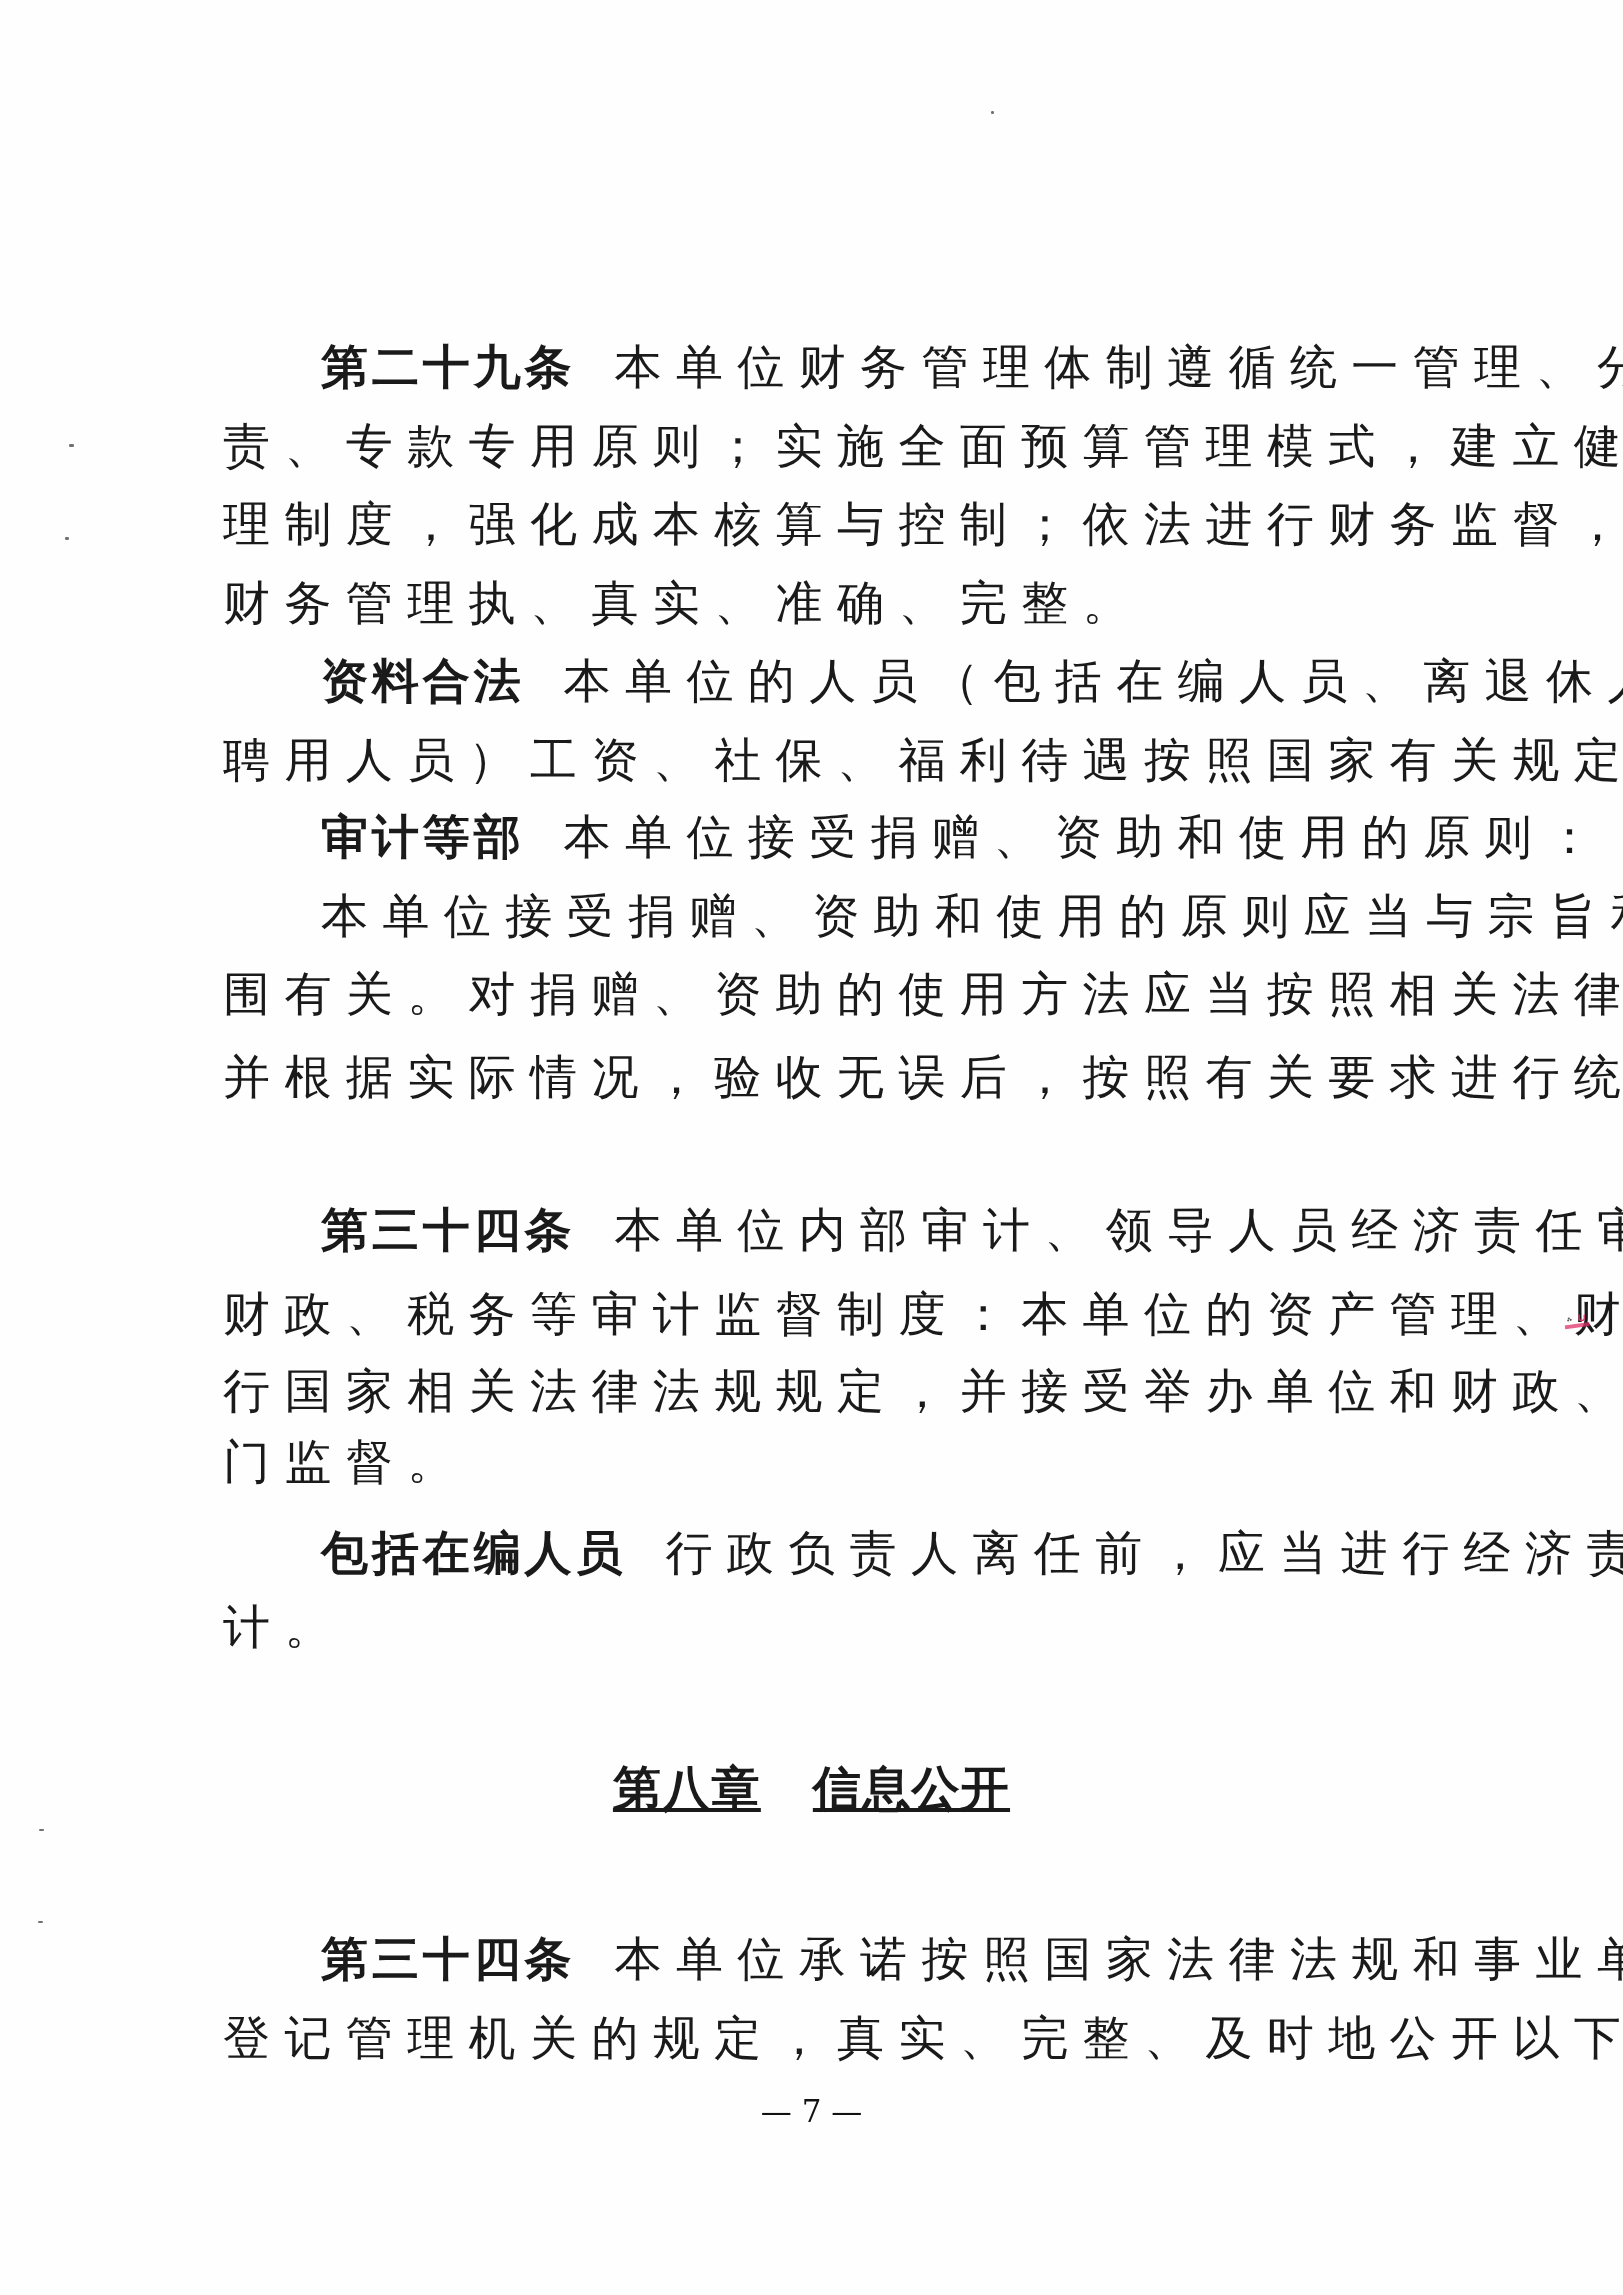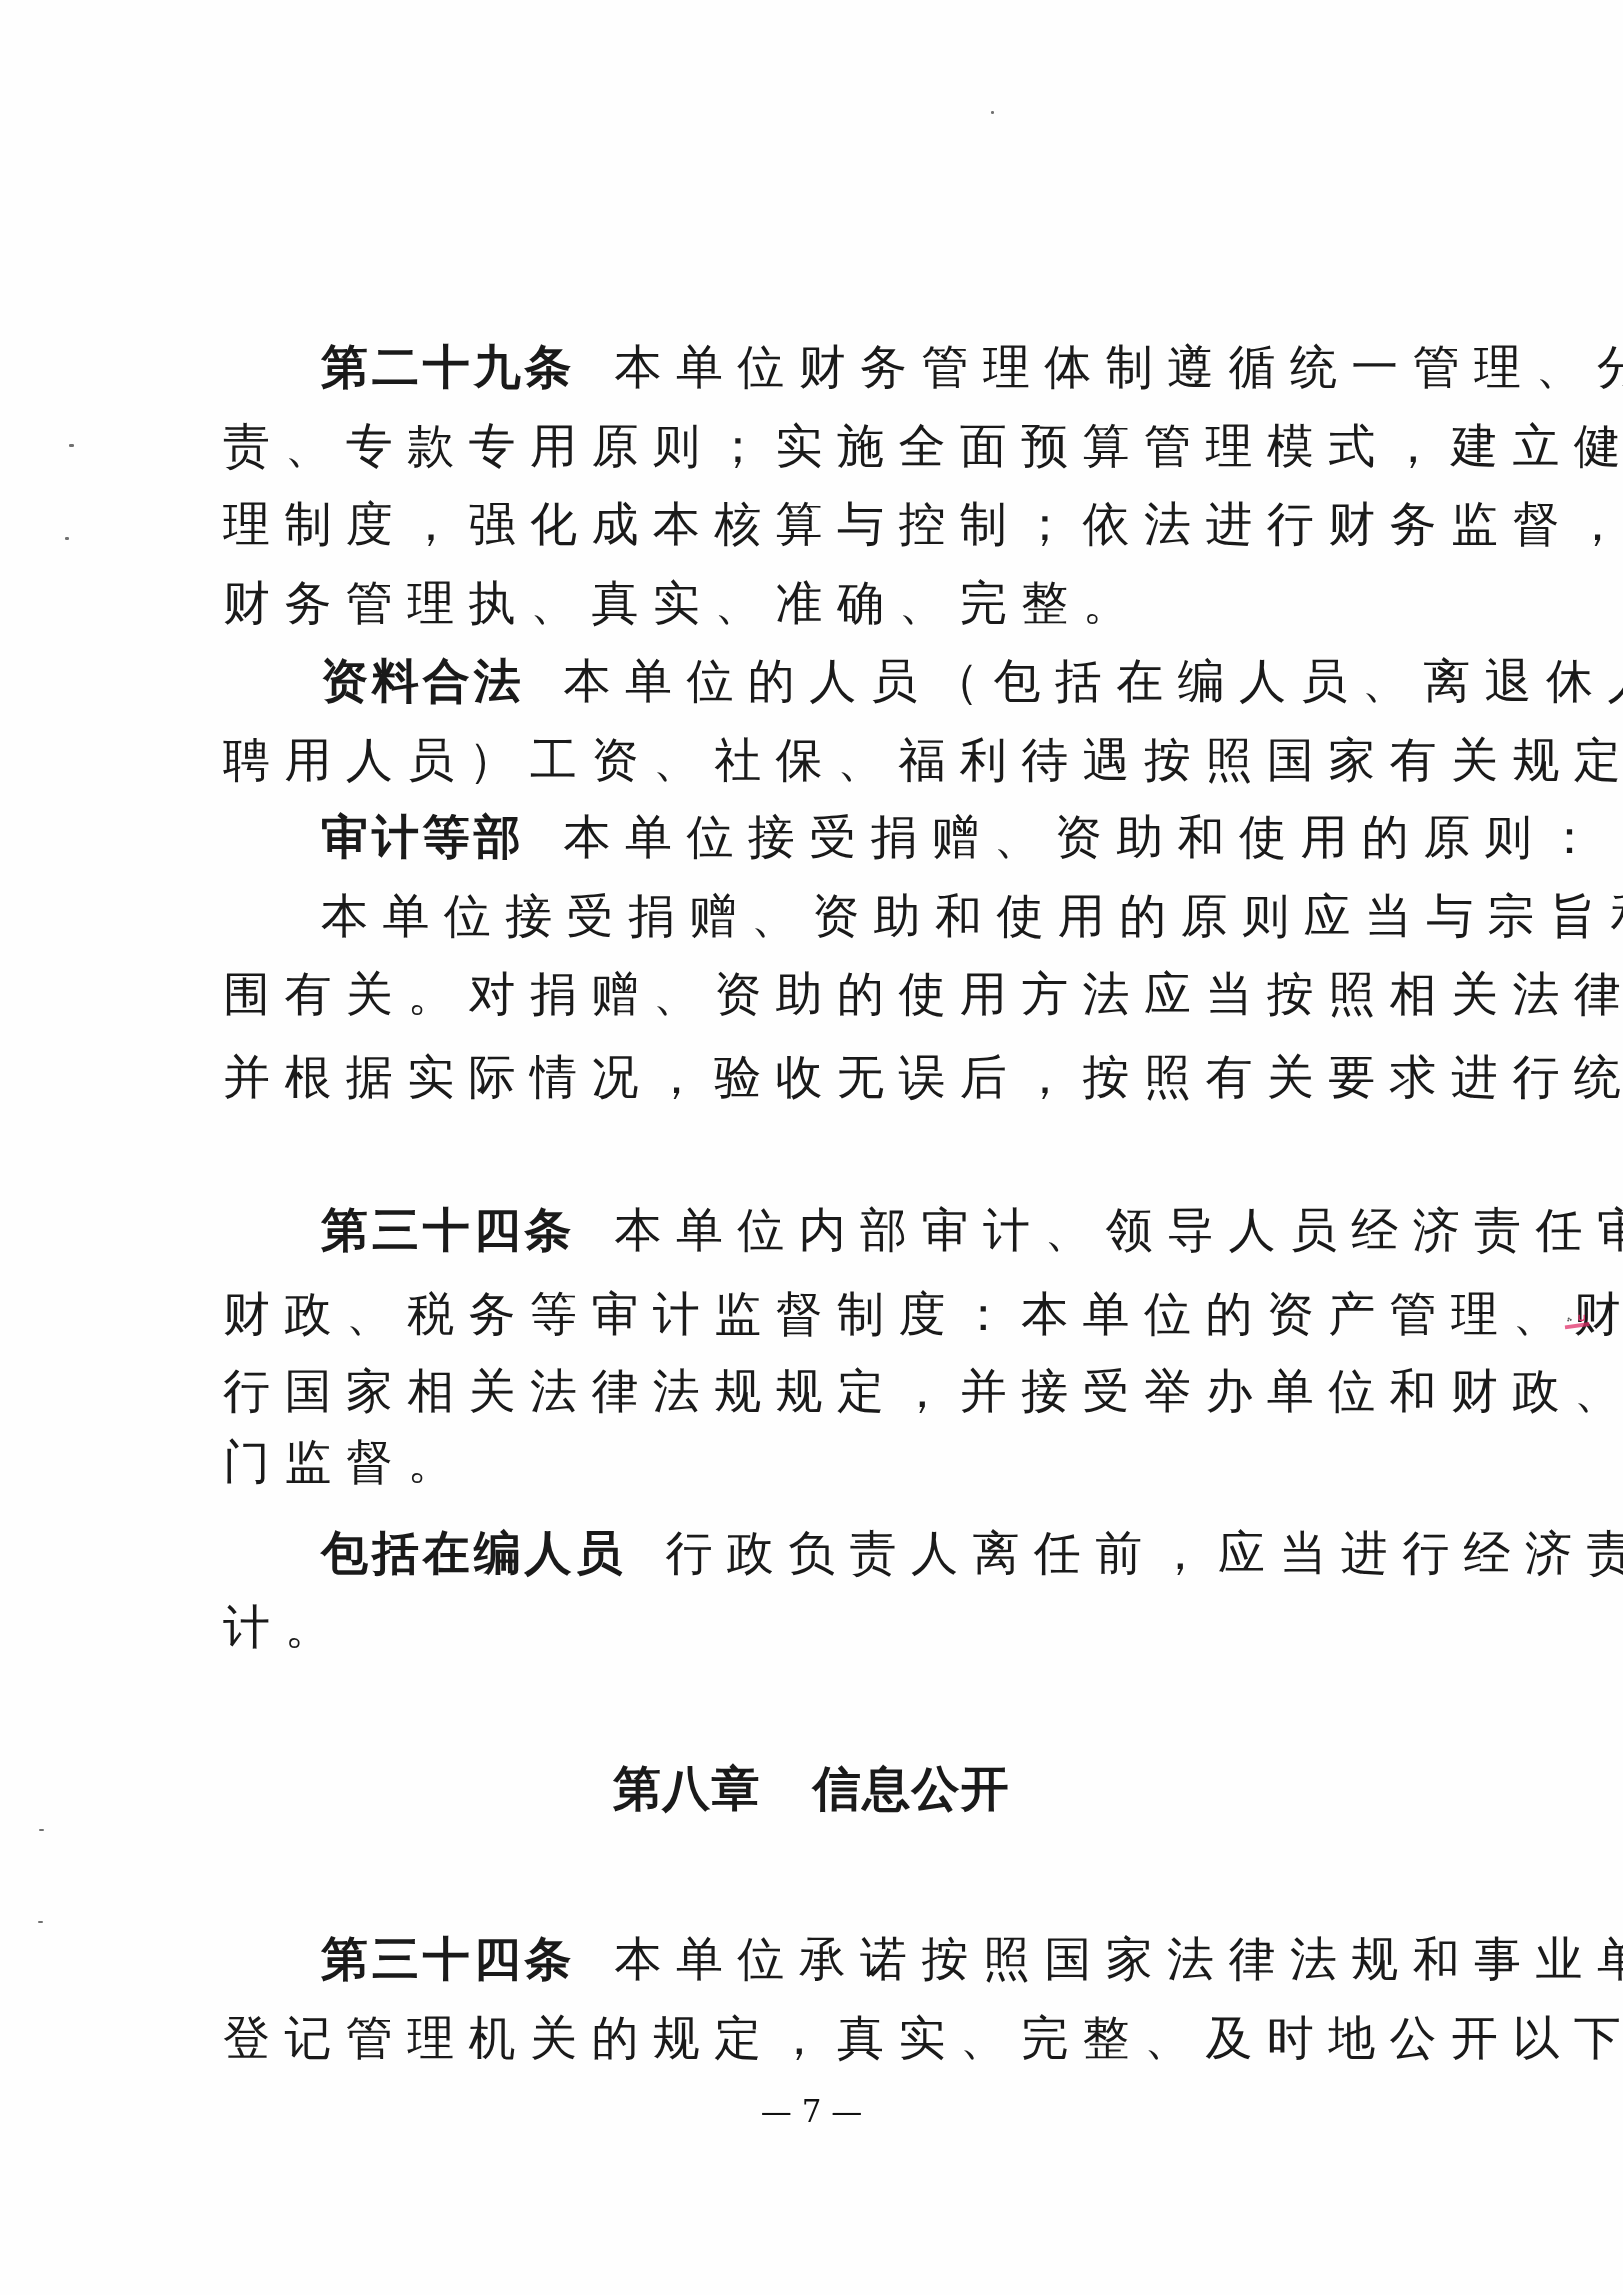--- a/index.html
+++ b/index.html
@@ -43,20 +43,21 @@
     .chapter-heading {
       position: absolute;
       left: 0;
       width: 1623px;
       top: 1749px;
       text-align: center;
       font-size: 48px;
       line-height: 79px;
       font-weight: 700;
       letter-spacing: 1.3px;
+      text-decoration: underline;
     }
     .chapter-heading .sep { display: inline-block; width: 52px; }
     .page-number {
       position: absolute;
       left: 0;
       width: 1623px;
       top: 2092px;
       text-align: center;
       font-family: "DejaVu Serif", "Liberation Serif", serif;
       font-size: 31px;

